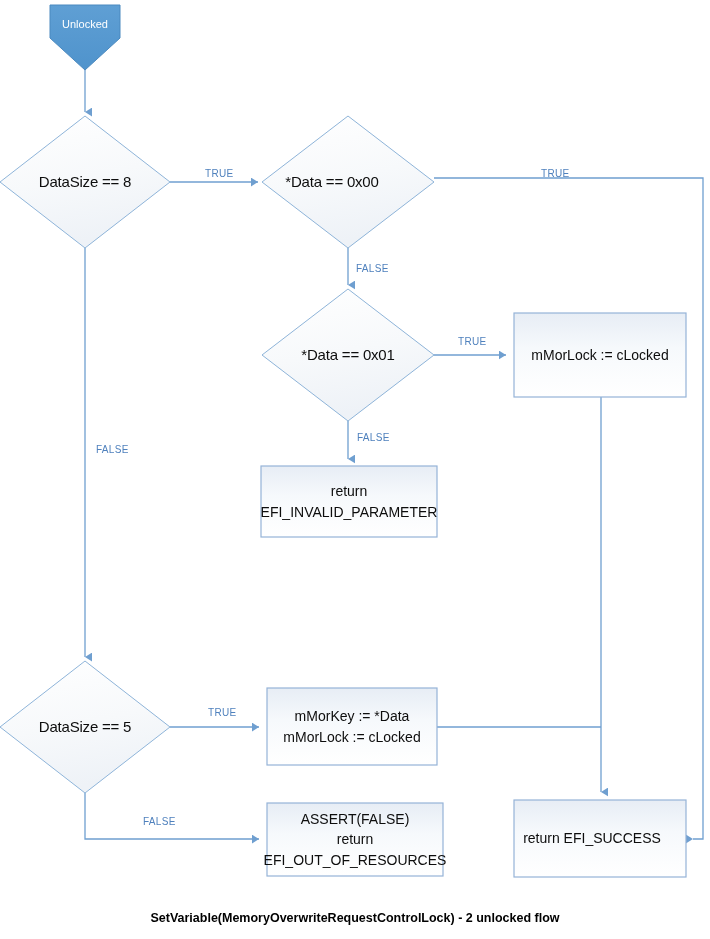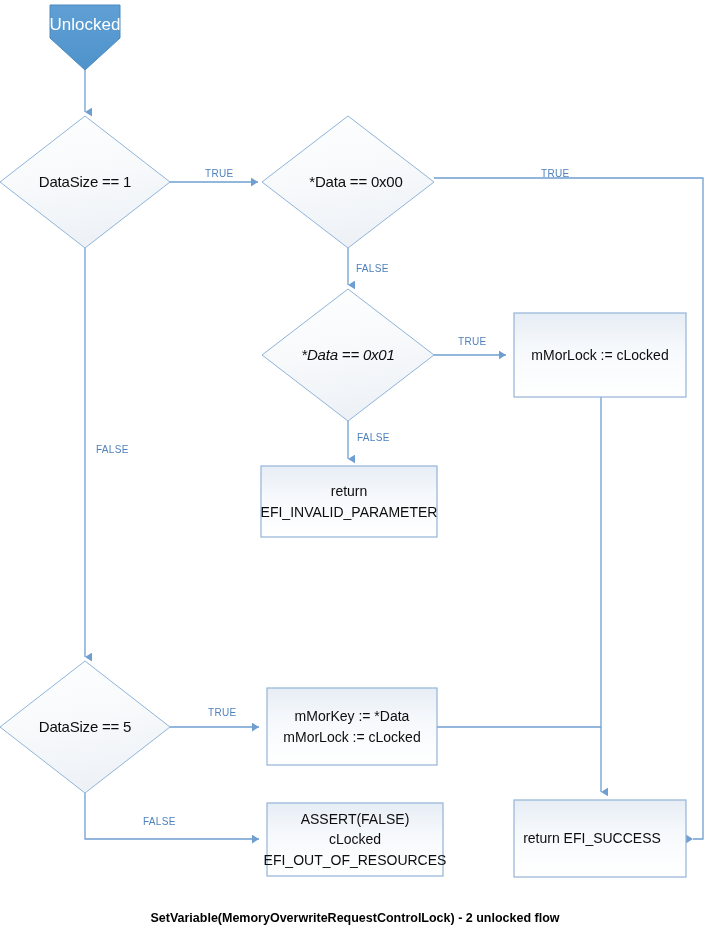--- a/index.html
+++ b/index.html
@@ -31,21 +31,21 @@
     line-height: 1.45;
     pointer-events: none;
     white-space: pre-line;
   }
   .diamond-label {
     font-size: 15px;
     letter-spacing: -0.2px;
   }
   .start-label {
     color: #ffffff;
-    font-size: 17px;
+    font-size: 11px;
   }
   .edge-label {
     position: absolute;
     color: #4f81bd;
     font-size: 10px;
     font-weight: 400;
     letter-spacing: 0.3px;
     white-space: nowrap;
   }
   .caption {
@@ -123,38 +123,38 @@
 
   <rect x="514" y="313" width="172" height="84" fill="url(#boxGrad)" stroke="#95b3d7" stroke-width="1.2"></rect>
   <rect x="261" y="466" width="176" height="71" fill="url(#boxGrad)" stroke="#95b3d7" stroke-width="1.2"></rect>
   <rect x="267" y="688" width="170" height="77" fill="url(#boxGrad)" stroke="#95b3d7" stroke-width="1.2"></rect>
   <rect x="267" y="803" width="176" height="73" fill="url(#boxGrad)" stroke="#95b3d7" stroke-width="1.2"></rect>
   <rect x="514" y="800" width="172" height="77" fill="url(#boxGrad)" stroke="#95b3d7" stroke-width="1.2"></rect>
 </svg>
 
 <div class="node-text start-label" style="left:50px; top:5px; width:70px; height:40px;">Unlocked</div>
 
-<div class="node-text diamond-label" style="left:0px; top:162px; width:170px; height:40px;">DataSize == 1</div>
+<div class="node-text diamond-label" style="left:0px; top:162px; width:170px; height:40px;">DataSize == 8</div>
 
-<div class="node-text diamond-label" style="left:270px; top:162px; width:172px; height:40px;">*Data == 0x00</div>
+<div class="node-text diamond-label" style="left:246px; top:162px; width:172px; height:40px;">*Data == 0x00</div>
 
-<div class="node-text diamond-label" style="left:262px; top:335px; width:172px; height:40px;font-style:italic;">*Data == 0x01</div>
+<div class="node-text diamond-label" style="left:262px; top:335px; width:172px; height:40px;">*Data == 0x01</div>
 
 <div class="node-text diamond-label" style="left:0px; top:707px; width:170px; height:40px;">DataSize == 5</div>
 
 <div class="node-text" style="left:514px; top:313px; width:172px; height:84px;">mMorLock := cLocked</div>
 
 <div class="node-text" style="left:261px; top:466px; width:176px; height:71px;">return
 EFI_INVALID_PARAMETER</div>
 
 <div class="node-text" style="left:267px; top:688px; width:170px; height:77px;">mMorKey := *Data
 mMorLock := cLocked</div>
 
 <div class="node-text" style="left:267px; top:803px; width:176px; height:73px;">ASSERT(FALSE)
-cLocked
+return
 EFI_OUT_OF_RESOURCES</div>
 
 <div class="node-text" style="left:514px; top:800px; width:156px; height:77px;">return EFI_SUCCESS</div>
 
 <div class="edge-label" style="left:205px; top:168px;">TRUE</div>
 
 <div class="edge-label" style="left:96px; top:444px;">FALSE</div>
 
 <div class="edge-label" style="left:541px; top:168px;">TRUE</div>
 

